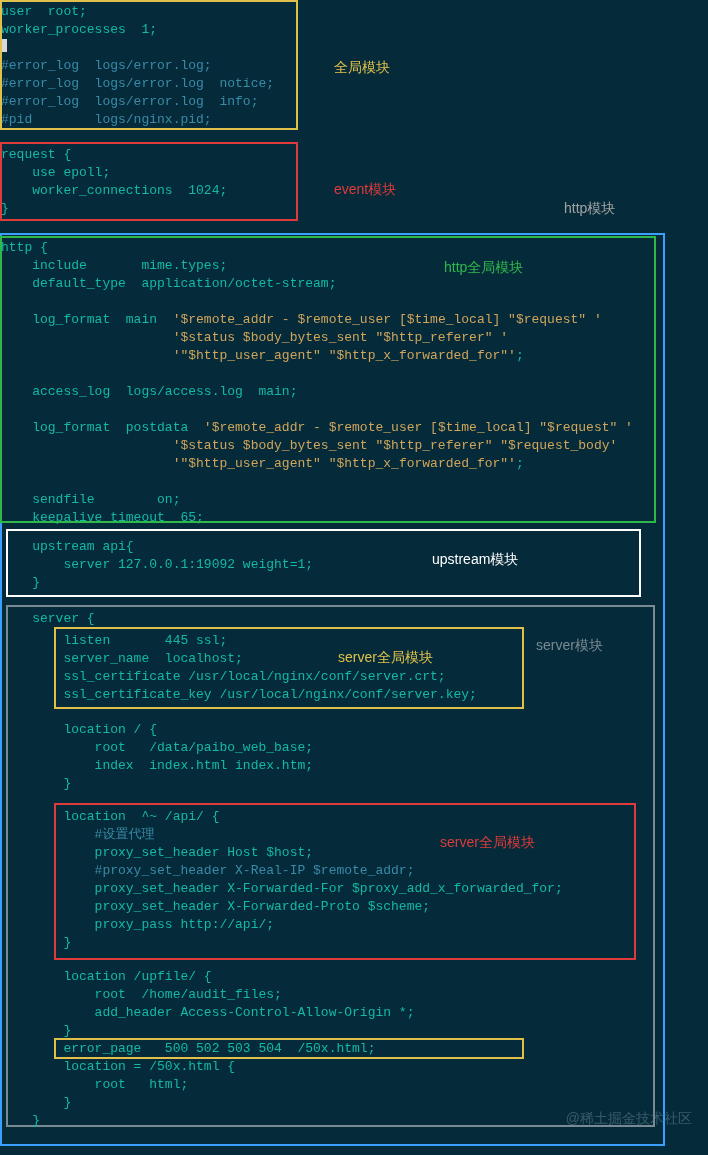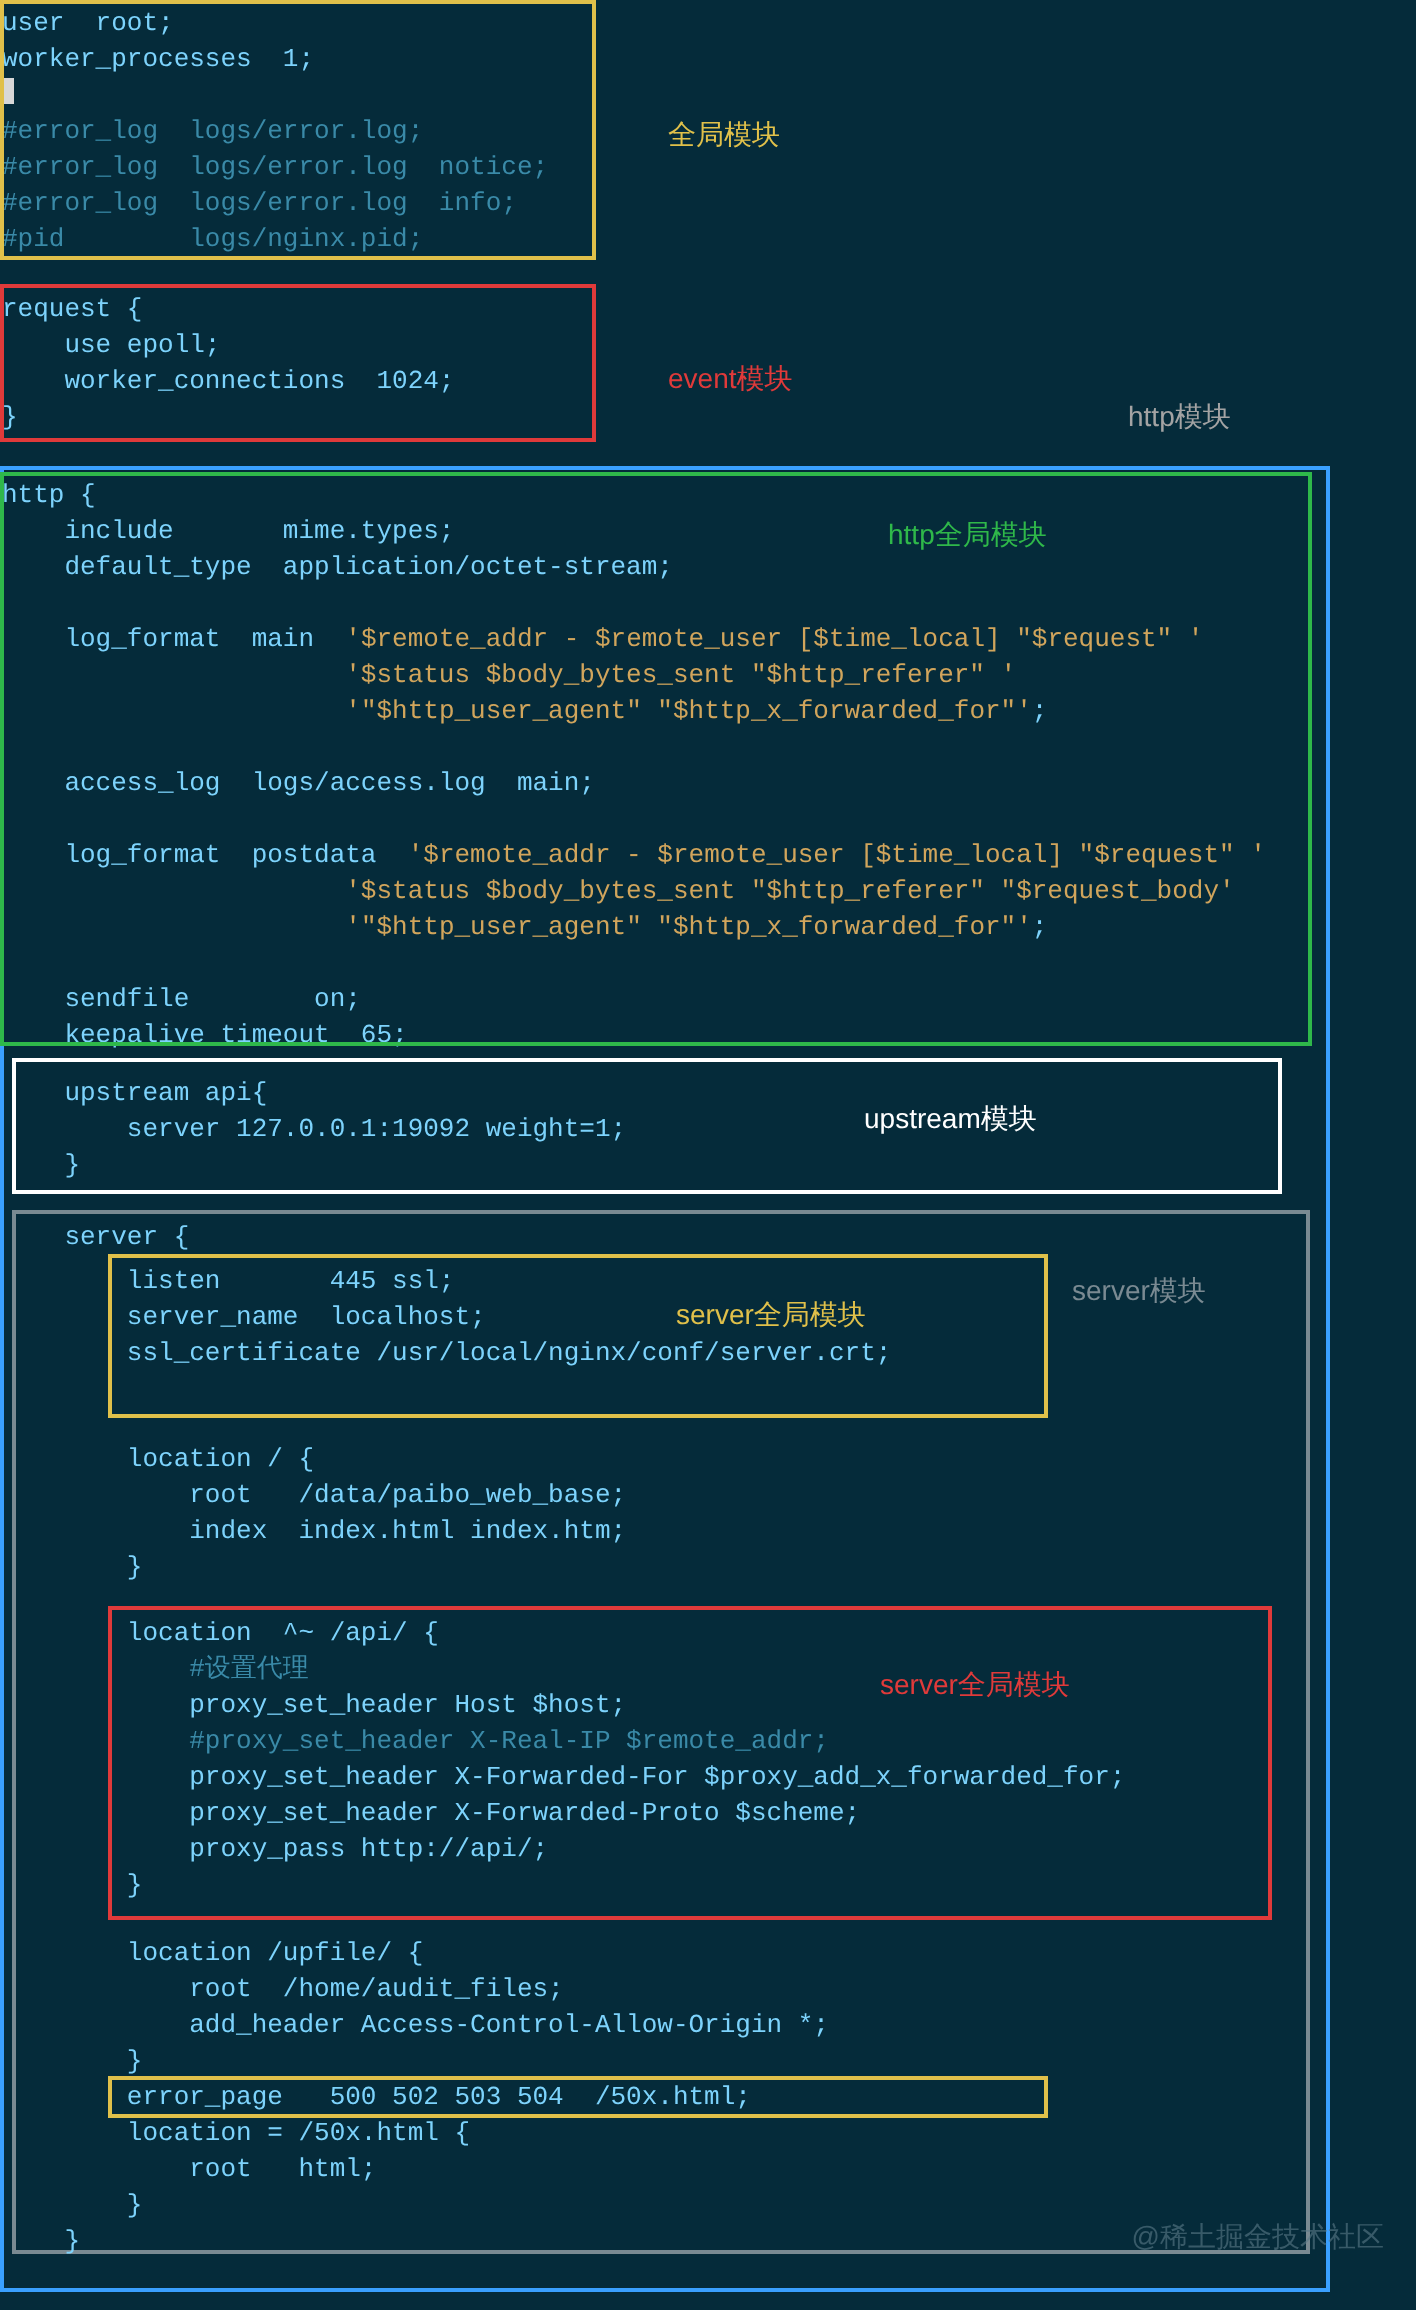--- a/index.html
+++ b/index.html
@@ -15,21 +15,21 @@
     height: 1155px;
     position: relative;
     overflow: hidden;
   }
   pre { margin: 0; font-family: inherit; }
   .code {
     position: absolute;
     white-space: pre;
   }
   .cmt { color: #3a8aa8; }
-  .act { color: #7dd3fc; }
+  .act { color: #14b8a6; }
   .str { color: #d1a55c; }
   .box {
     position: absolute;
     border-width: 2px;
     border-style: solid;
     background: transparent;
   }
   .yellow { border-color: #e0c04a; }
   .red    { border-color: #e03a3a; }
   .green  { border-color: #2fb84a; }
@@ -87,21 +87,21 @@
 <div class="label l-green" style="left:444px; top:258px;">http全局模块</div>
 
 <pre id="upstream" class="code" style="left:1px; top:538px;"><div><span class="act">    upstream api{</span></div><div><span class="act">        server 127.0.0.1:19092 weight=1;</span></div><div><span class="act">    }</span></div></pre>
 <div class="box white" style="left:6px; top:529px; width:635px; height:68px;"></div>
 <div class="label l-white" style="left:432px; top:550px;">upstream模块</div>
 
 <pre id="server_head" class="code" style="left:1px; top:610px;"><div><span class="act">    server {</span></div></pre>
 <div class="box grey" style="left:6px; top:605px; width:649px; height:522px;"></div>
 <div class="label l-grey" style="left:536px; top:636px;">server模块</div>
 
-<pre id="serverg" class="code" style="left:1px; top:632px;"><div><span class="act">        listen       445 ssl;</span></div><div><span class="act">        server_name  localhost;</span></div><div><span class="act">        ssl_certificate /usr/local/nginx/conf/server.crt;</span></div></pre>
+<pre id="serverg" class="code" style="left:1px; top:632px;"><div><span class="act">        listen       445 ssl;</span></div><div><span class="act">        server_name  localhost;</span></div><div><span class="act">        ssl_certificate /usr/local/nginx/conf/server.crt;</span></div><div><span class="act">        ssl_certificate_key /usr/local/nginx/conf/server.key;</span></div></pre>
 <div class="box yellow" style="left:54px; top:627px; width:470px; height:82px;"></div>
 <div class="label l-yellow" style="left:338px; top:648px;">server全局模块</div>
 
 <pre id="locroot" class="code" style="left:1px; top:721px;"><div><span class="act">        location / {</span></div><div><span class="act">            root   /data/paibo_web_base;</span></div><div><span class="act">            index  index.html index.htm;</span></div><div><span class="act">        }</span></div></pre>
 
 <pre id="location" class="code" style="left:1px; top:808px;"><div><span class="act">        location  ^~ /api/ {</span></div><div><span class="cmt">            #设置代理</span></div><div><span class="act">            proxy_set_header Host $host;</span></div><div><span class="cmt">            #proxy_set_header X-Real-IP $remote_addr;</span></div><div><span class="act">            proxy_set_header X-Forwarded-For $proxy_add_x_forwarded_for;</span></div><div><span class="act">            proxy_set_header X-Forwarded-Proto $scheme;</span></div><div><span class="act">            proxy_pass http://api/;</span></div><div><span class="act">        }</span></div></pre>
 <div class="box red" style="left:54px; top:803px; width:582px; height:157px;"></div>
 <div class="label l-red" style="left:440px; top:833px;">server全局模块</div>
 
 <pre id="upfile" class="code" style="left:1px; top:968px;"><div><span class="act">        location /upfile/ {</span></div><div><span class="act">            root  /home/audit_files;</span></div><div><span class="act">            add_header Access-Control-Allow-Origin *;</span></div><div><span class="act">        }</span></div></pre>

